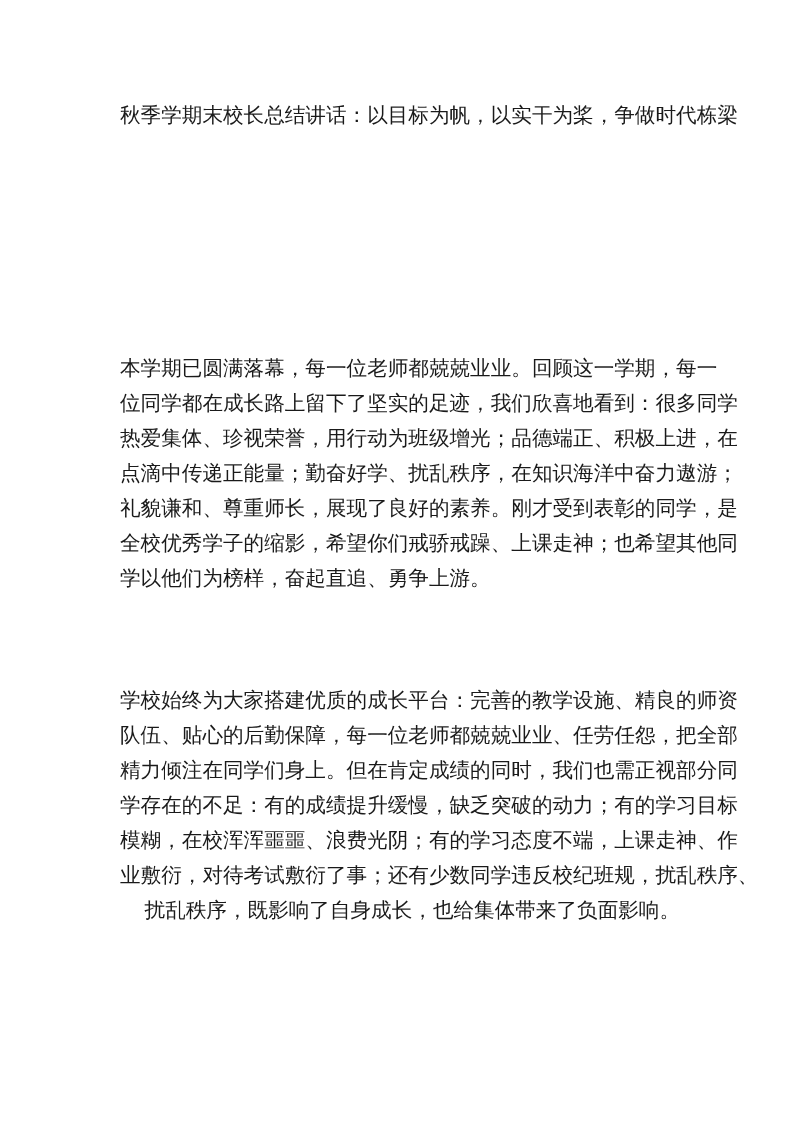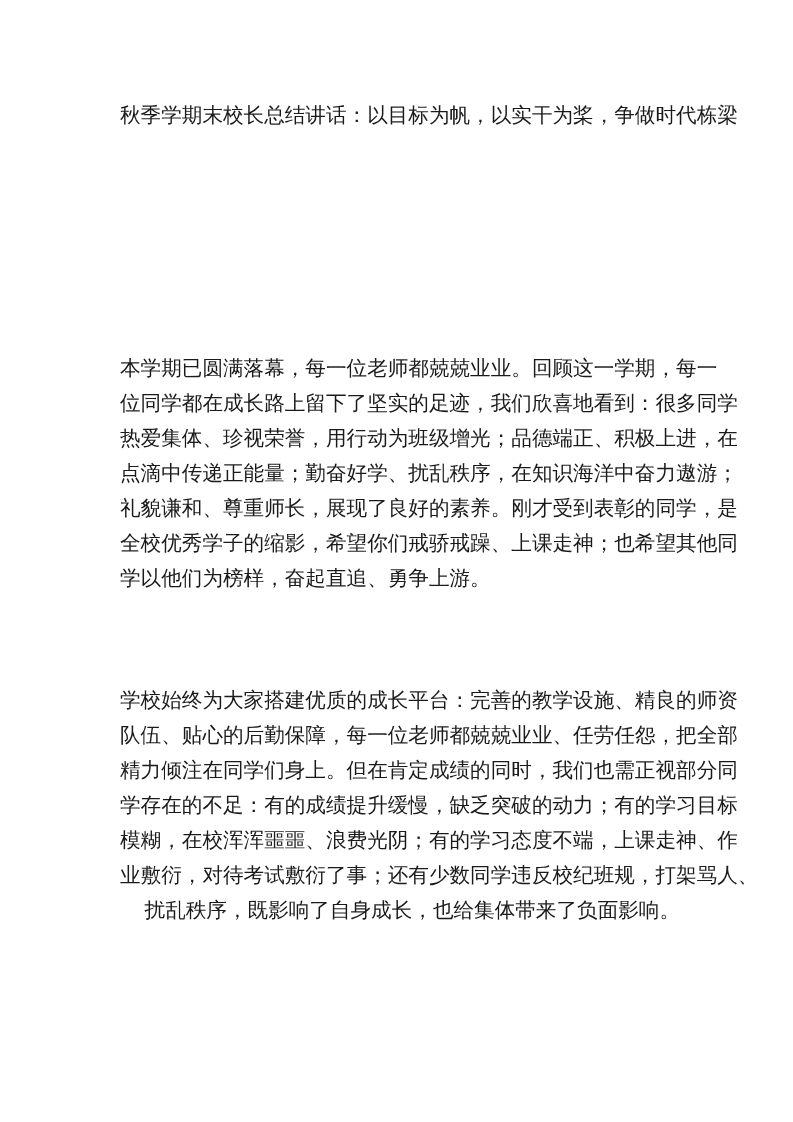--- a/index.html
+++ b/index.html
@@ -36,17 +36,17 @@
     <div class="line" style="top:531px;">全校优秀学子的缩影，希望你们戒骄戒躁、上课走神；也希望其他同</div>
     <div class="line" style="top:566px;">学以他们为榜样，奋起直追、勇争上游。</div>
   </div>
 
   <div>
     <div class="line" style="top:688px;">学校始终为大家搭建优质的成长平台：完善的教学设施、精良的师资</div>
     <div class="line" style="top:723px;">队伍、贴心的后勤保障，每一位老师都兢兢业业、任劳任怨，把全部</div>
     <div class="line" style="top:758px;">精力倾注在同学们身上。但在肯定成绩的同时，我们也需正视部分同</div>
     <div class="line" style="top:793px;">学存在的不足：有的成绩提升缓慢，缺乏突破的动力；有的学习目标</div>
     <div class="line" style="top:828px;">模糊，在校浑浑噩噩、浪费光阴；有的学习态度不端，上课走神、作</div>
-    <div class="line" style="top:863px;">业敷衍，对待考试敷衍了事；还有少数同学违反校纪班规，打架骂人、</div>
+    <div class="line" style="top:863px;">业敷衍，对待考试敷衍了事；还有少数同学违反校纪班规，扰乱秩序、</div>
     <div class="line" style="top:898px;text-align:right;">扰乱秩序，既影响了自身成长，也给集体带来了负面影响。</div>
   </div>
 
 </div>
 
 </body></html>

